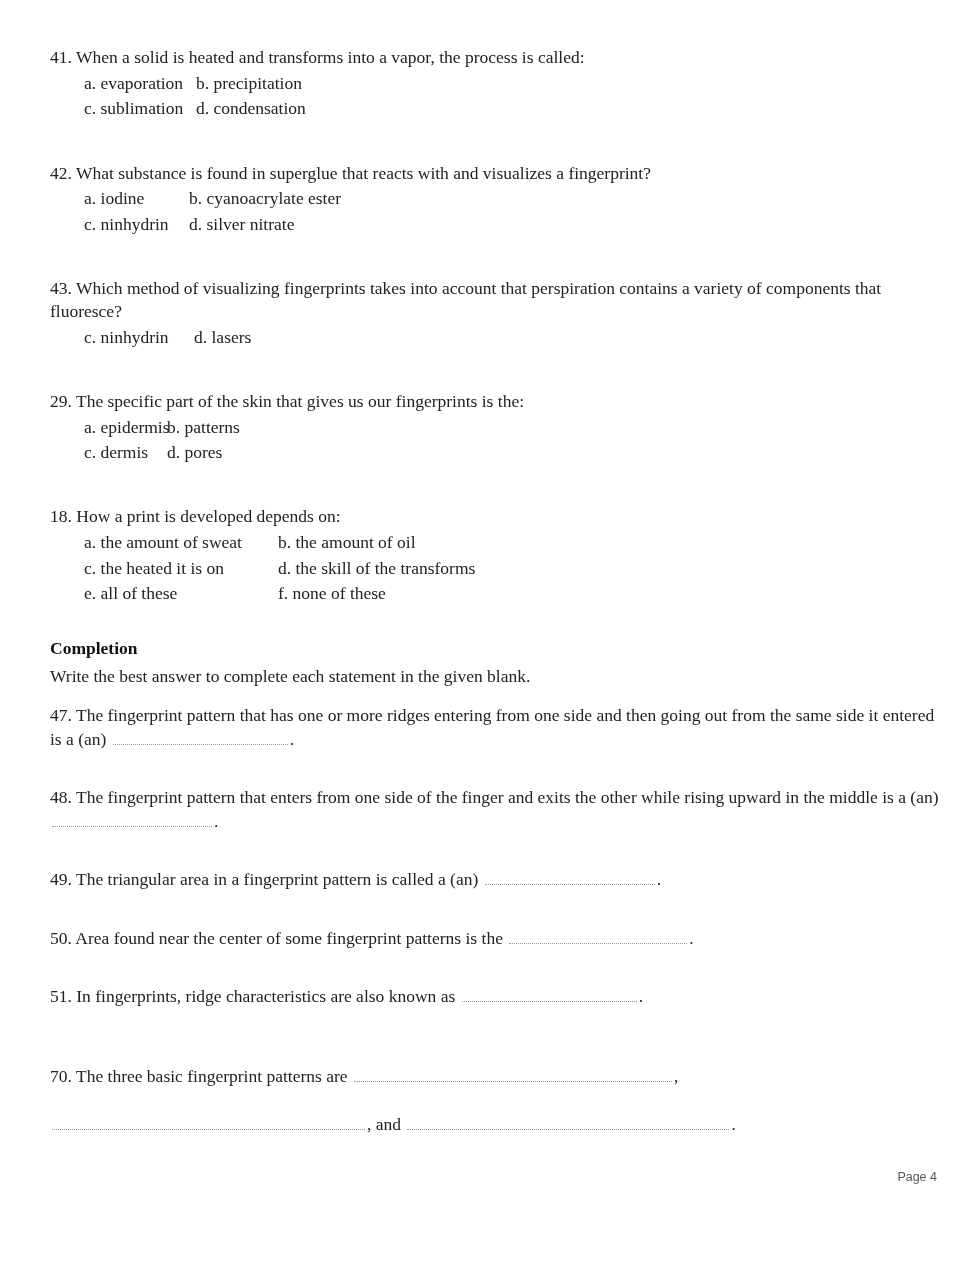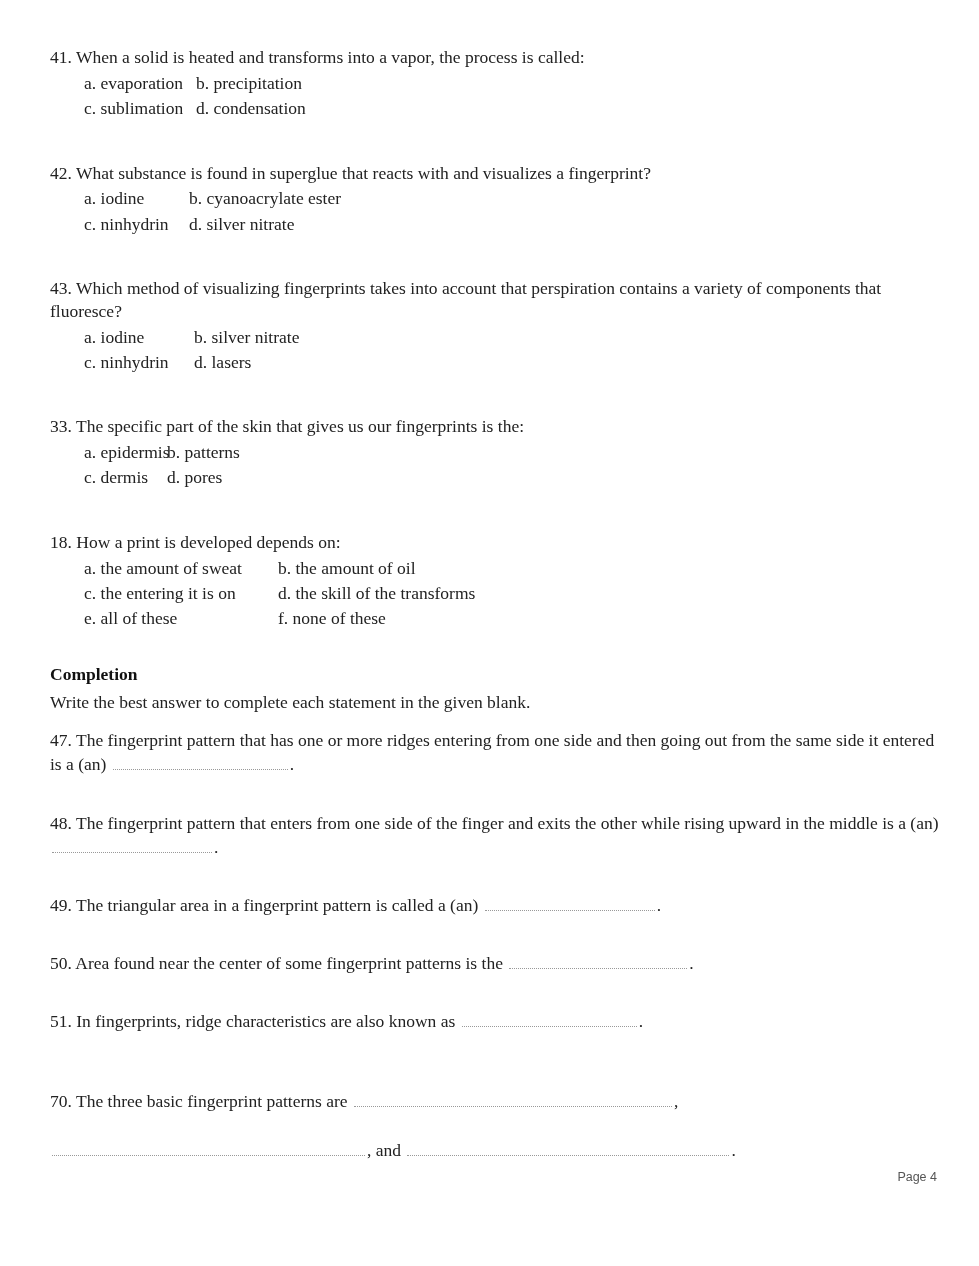--- a/index.html
+++ b/index.html
@@ -146,33 +146,30 @@
 
     <div class="gap-md"></div>
 
     <div class="question">
       <div class="q-stem">
         <span>43.</span>
         <span>Which method of visualizing fingerprints takes into account that perspiration contains a variety of components that fluoresce?</span>
       </div>
       <div class="choices cols-c">
         <div class="choice-row">
-          <span class="choice">a. iodine</span><span class="choice">b. silver nitrate</span>
-        </div>
-        <div class="choice-row">
           <span class="choice">c. ninhydrin</span><span class="choice">d. lasers</span>
         </div>
       </div>
     </div>
 
     <div class="gap-md"></div>
 
     <div class="question">
       <div class="q-stem">
-        <span>33.</span>
+        <span>29.</span>
         <span>The specific part of the skin that gives us our fingerprints is the:</span>
       </div>
       <div class="choices cols-d">
         <div class="choice-row">
           <span class="choice">a. epidermis</span><span class="choice">b. patterns</span>
         </div>
         <div class="choice-row">
           <span class="choice">c. dermis</span><span class="choice">d. pores</span>
         </div>
       </div>
@@ -183,21 +180,21 @@
     <div class="question">
       <div class="q-stem">
         <span>18.</span>
         <span>How a print is developed depends on:</span>
       </div>
       <div class="choices cols-e">
         <div class="choice-row">
           <span class="choice">a. the amount of sweat</span><span class="choice">b. the amount of oil</span>
         </div>
         <div class="choice-row">
-          <span class="choice">c. the entering it is on</span><span class="choice">d. the skill of the transforms</span>
+          <span class="choice">c. the heated it is on</span><span class="choice">d. the skill of the transforms</span>
         </div>
         <div class="choice-row">
           <span class="choice">e. all of these</span><span class="choice">f. none of these</span>
         </div>
       </div>
     </div>
 
     <div class="section-head">Completion</div>
     <div class="instruction">Write the best answer to complete each statement in the given blank.</div>
 

